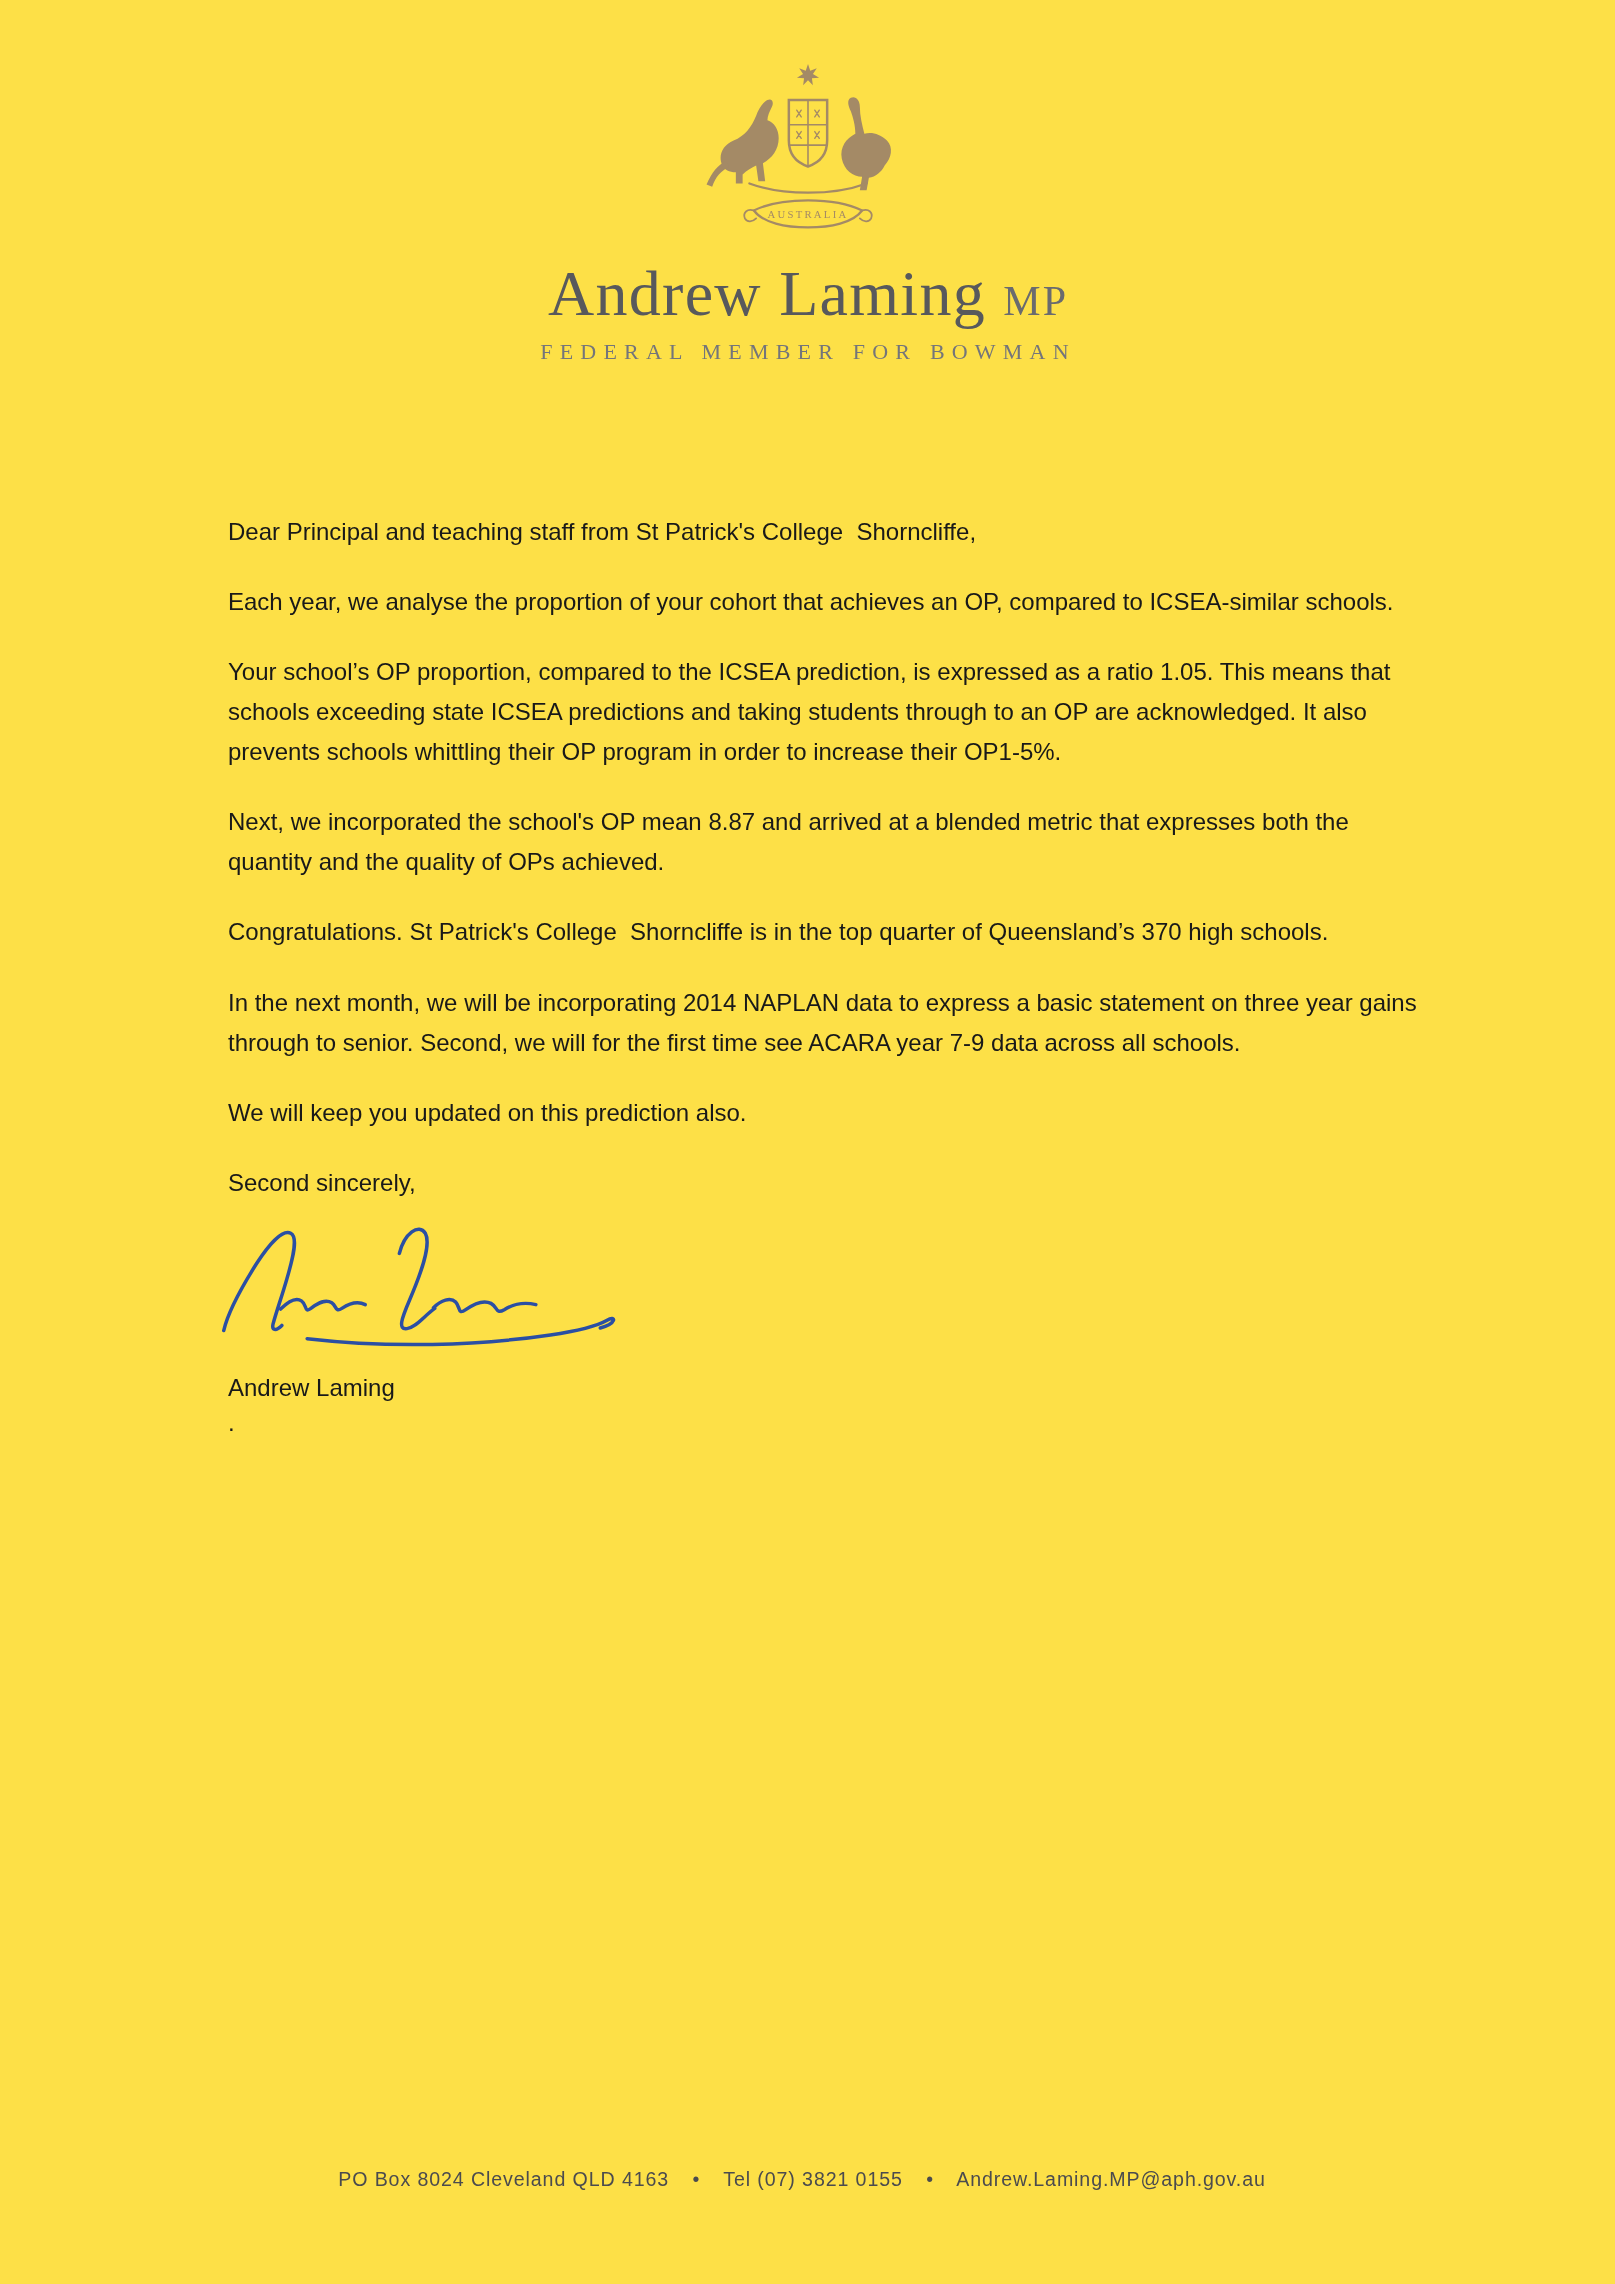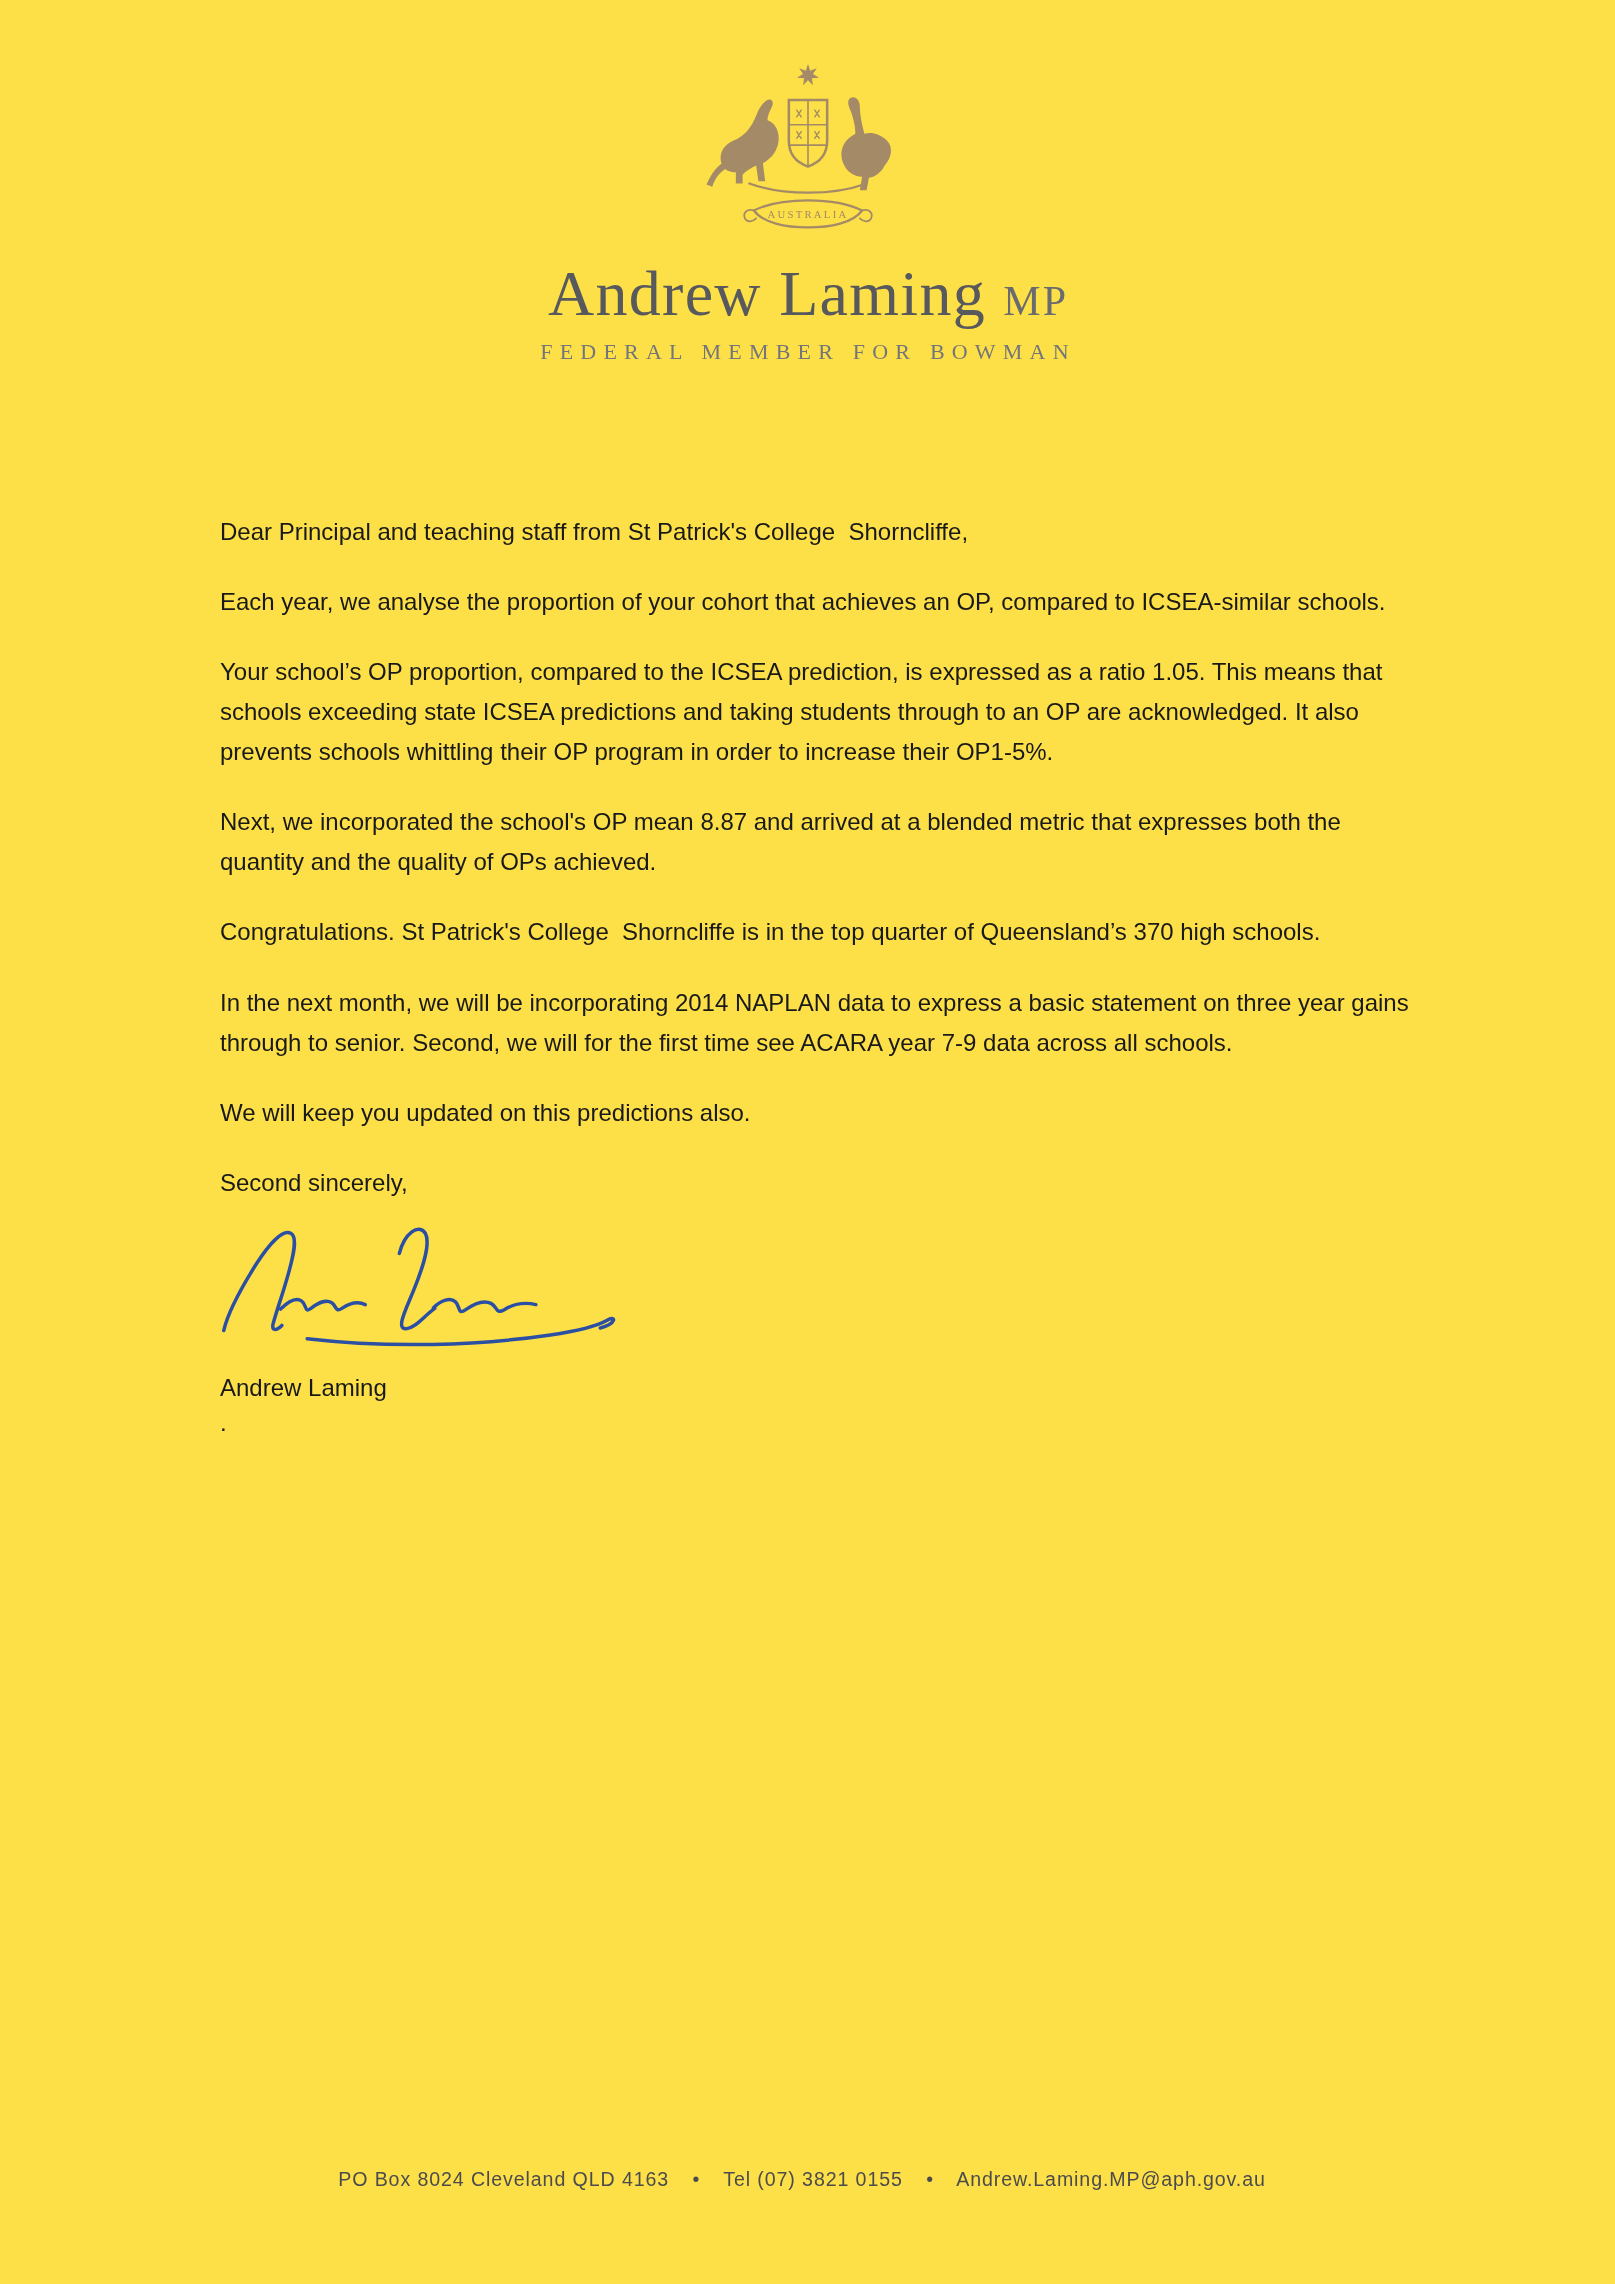--- a/index.html
+++ b/index.html
@@ -44,21 +44,21 @@
     margin-top: 11.7px;
     font-family: Liberation Serif, serif;
   }
   .body-text {
     padding: 147px 186px 0 220px;
     font-size: 24px;
     line-height: 1.67;
     color: #191919;
     text-align: left;
   }
-  .body-text p { margin-bottom: 30px; }
+  .body-text p { margin-bottom: 30px; margin-left: 8px; }
   .closing { margin-bottom: 9px !important; }
   .signature-block {
     margin: 10.4px 0 15.6px -7.8px;
     line-height: 0;
   }
   .signature-block svg { width: 443px; height: 139px; }
   .typed-name { margin-bottom: 2.6px !important; }
   .trailing-mark { margin-bottom: 0 !important; line-height: 1.1; }
   .footer {
     position: absolute;
@@ -116,21 +116,21 @@
 
   <div class="body-text">
 
     <p>Dear Principal and teaching staff from St Patrick's College&nbsp; Shorncliffe,</p>
 
     <p>Each year, we analyse the proportion of your cohort that achieves an OP, compared to ICSEA-similar schools.</p>
     <p>Your school’s OP proportion, compared to the ICSEA prediction, is expressed as a ratio 1.05. This means that schools exceeding state ICSEA predictions and taking students through to an OP are acknowledged. It also prevents schools whittling their OP program in order to increase their OP1-5%.</p>
     <p>Next, we incorporated the school's OP mean 8.87 and arrived at a blended metric that expresses both the quantity and the quality of OPs achieved.</p>
     <p>Congratulations. St Patrick's College&nbsp; Shorncliffe is in the top quarter of Queensland’s 370 high schools.</p>
     <p>In the next month, we will be incorporating 2014 NAPLAN data to express a basic statement on three year gains through to senior. Second, we will for the first time see ACARA year 7-9 data across all schools.</p>
-    <p>We will keep you updated on this predictions also.</p>
+    <p>We will keep you updated on this prediction also.</p>
 
     <p class="closing">Second sincerely,</p>
 
     <div class="signature-block">
       <svg viewBox="0 0 700 220" xmlns="http://www.w3.org/2000/svg">
         <g fill="none" stroke-width="5.5" stroke-linecap="round" stroke-linejoin="round" stroke="#2b4fa3">
           <path d="M18,186 C24,160 46,118 70,80 C92,46 112,26 124,32 C136,38 128,70 118,104 C110,132 100,160 96,176 C94,185 100,188 110,178"></path>
           <path d="M108,152 C120,140 132,133 141,139 C150,145 145,159 156,151 C168,142 179,136 189,142 C197,147 194,158 205,151 C217,143 230,139 242,145"></path>
           <path d="M296,64 C304,32 327,16 337,32 C347,50 330,96 312,138 C300,166 293,185 308,183 C323,181 336,162 352,151"></path>
           <path d="M350,150 C362,138 377,133 385,141 C393,149 388,162 401,153 C415,143 429,137 441,143 C452,149 448,161 462,153 C478,143 495,141 512,145"></path>

